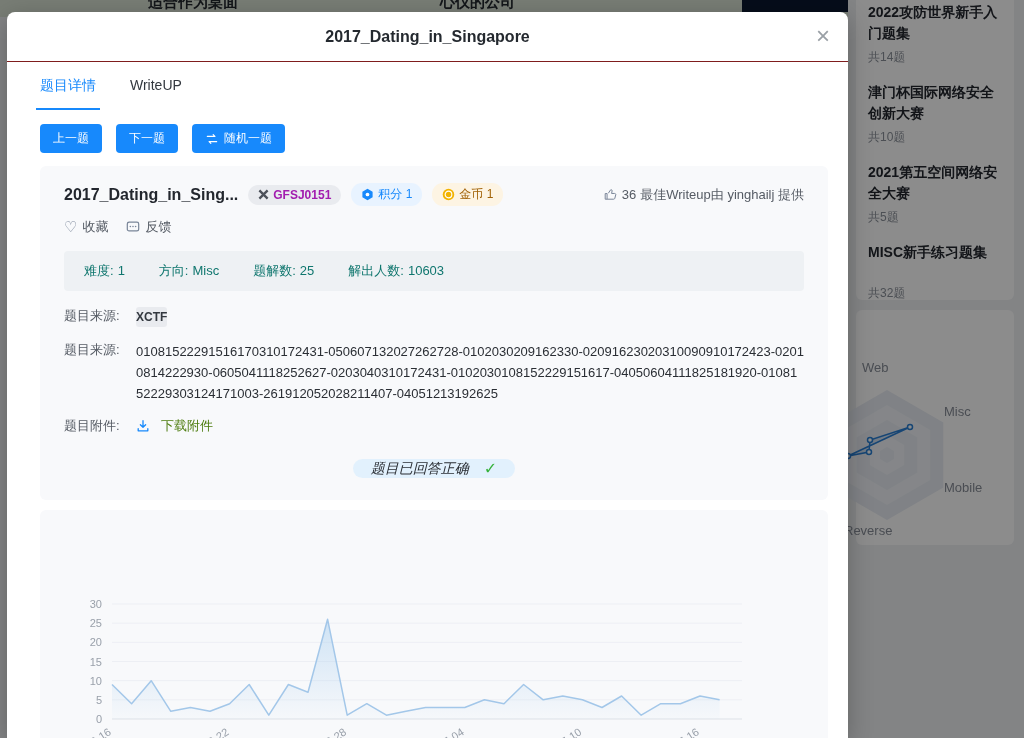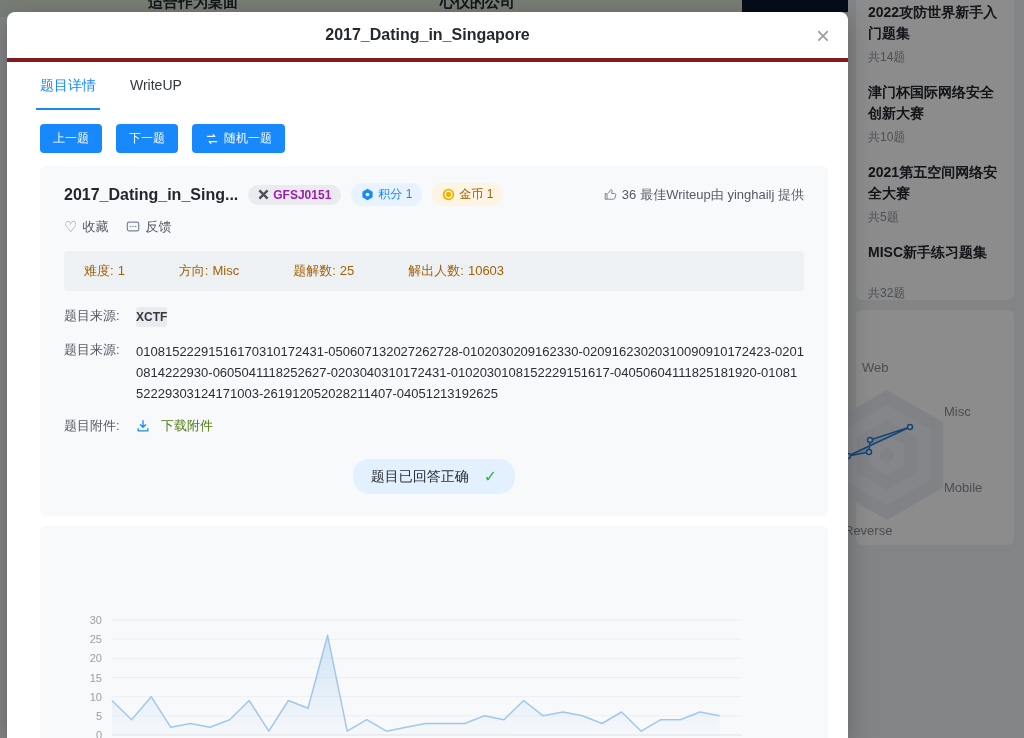--- a/index.html
+++ b/index.html
@@ -24,21 +24,21 @@
   .radar-card svg { position:absolute; left:0; top:0; overflow:visible; }
   .radar-label { position:absolute; font-size:13px; color:#878d97; }
   .rl-web { left:6px; top:50px; } .rl-misc { left:88px; top:94px; }
   .rl-mobile { left:88px; top:170px; } .rl-reverse { left:-12px; top:213px; }
 
   .dim { position:absolute; left:0; top:0; width:1024px; height:738px; background:rgba(0,0,0,0.45); }
 
   
   .modal { position:absolute; left:7px; top:12px; width:841px; height:726px; background:#fff;
            border-radius:8px 8px 0 0; overflow:hidden; box-shadow:0 6px 24px rgba(0,0,0,.25); }
-  .m-header { position:relative; height:50px; border-bottom:4px solid #7f1d1d;
+  .m-header { position:relative; height:50px; border-bottom:1px solid #7f1d1d;
               display:flex; align-items:center; justify-content:center; }
   .m-title { font-size:16px; font-weight:bold; color:#24292f; }
   .m-close { position:absolute; right:18px; top:10px; font-size:24px; color:#9aa0a6; cursor:pointer; line-height:28px; }
 
   .tabs { display:flex; gap:34px; padding:0 0 0 33px; height:48px; align-items:center; }
   .tab { font-size:14px; color:#33383f; position:relative; height:48px; line-height:46px; cursor:pointer; }
   .tab.active { color:#1789fc; }
   .tab.active::after { content:""; position:absolute; left:-4px; right:-4px; bottom:0; height:2px; background:#1789fc; }
 
   .m-body { padding:14px 20px 0 33px; }
@@ -58,32 +58,32 @@
   .pill-code { background:#e9ebef; color:#a21caf; font-weight:bold; }
   .pill-score { background:#e8f3ff; color:#1789fc; }
   .pill-coin { background:#fdf4e3; color:#a16207; }
   .title-meta { margin-left:auto; display:flex; align-items:center; gap:4px; font-size:13px; color:#555b64; }
 
   .act-row { margin-top:12px; display:flex; align-items:center; gap:18px; font-size:13px; color:#555b64; }
   .act { display:inline-flex; align-items:center; gap:5px; cursor:pointer; }
   .heart { font-size:15px; color:#7a8699; }
 
   .stats-strip { margin-top:15px; background:#eef1f4; border-radius:4px; padding:11px 16px;
-                 display:flex; gap:50px; font-size:13px; color:#a16207; }
+                 display:flex; gap:30px; font-size:13px; color:#0f766e; }
   .stat span { margin-left:4px; }
 
   .kv { display:flex; margin-top:16px; font-size:13px; color:#555b64; align-items:flex-start; }
   .kv .k { flex:0 0 72px; }
   .src-pill { background:#e9ebef; color:#33383f; font-weight:bold; border-radius:3px; padding:3px 0; font-size:12px; }
   .desc { color:#2a2e34; line-height:21px; word-break:break-all; width:692px; }
   .dl-link { color:#4d7c0f; display:inline-flex; align-items:center; gap:11px; cursor:pointer; }
 
   .answered-wrap { display:flex; justify-content:center; margin:24px 0 4px 0; }
-  .answered { background:#e2f1fd; border-radius:16px; padding:8px 18px; font-size:14px; color:#2a2e34;
-              display:inline-flex; align-items:center; gap:15px; }
+  .answered { background:#e2f1fd; border-radius:16px; padding:0 18px; font-size:14px; color:#2a2e34;
+              display:inline-flex; align-items:center; gap:15px;font-style:italic; }
   .check { color:#35b13a; font-weight:bold; font-size:16px; }
 
   .chart-card { margin-top:10px; padding:15px 0 0 24px; height:240px; position:relative; }
   .chart-title { font-size:13px; color:#62686f; }
   #trend-chart { position:absolute; left:0; top:60px; }
 
   .icon-svg { display:inline-block; vertical-align:middle; }
 </style>
 </head>
 <body>

